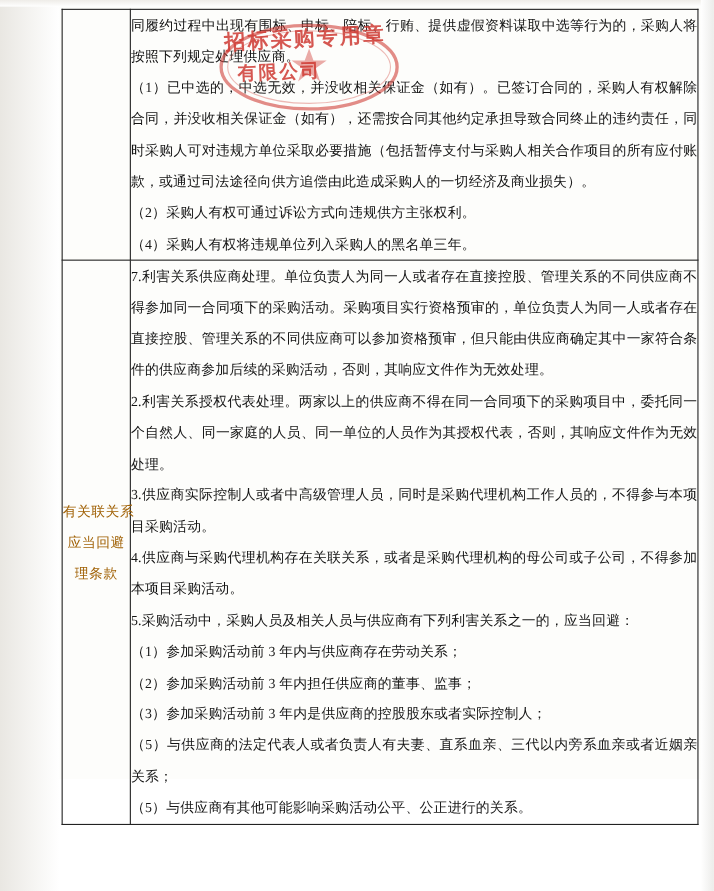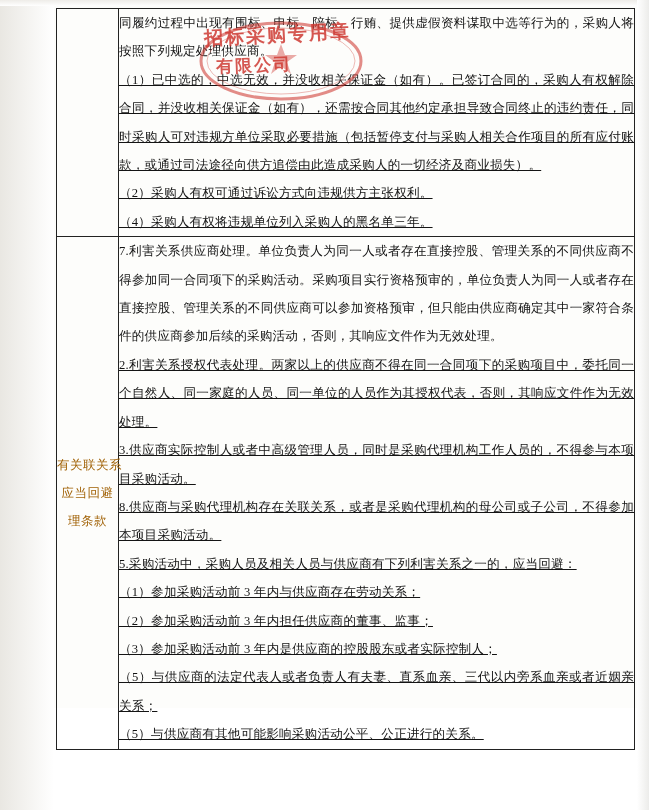--- a/index.html
+++ b/index.html
@@ -54,21 +54,21 @@
   .para {
     font-size: 12.6px;
     line-height: 28.4px;
     text-align: justify;
     text-justify: inter-ideograph;
     margin: 0;
     letter-spacing: 0.2px;
     color: #141414;
   }
   
-  .para + .para { margin-top: 0; text-decoration: underline; }
+  .para + .para { margin-top: 0; }
 
   
   .seal {
     position: absolute;
     left: 196px;
     top: 18px;
     width: 170px;
     height: 86px;
     pointer-events: none;
     opacity: 0.78;
@@ -133,21 +133,21 @@
       <tr>
         <td class="label-cell">
           <span class="lbl-line">有关联关系</span>
           <span class="lbl-line">应当回避</span>
           <span class="lbl-line">理条款</span>
         </td>
         <td class="body-cell">
           <p class="para">7.利害关系供应商处理。单位负责人为同一人或者存在直接控股、管理关系的不同供应商不得参加同一合同项下的采购活动。采购项目实行资格预审的，单位负责人为同一人或者存在直接控股、管理关系的不同供应商可以参加资格预审，但只能由供应商确定其中一家符合条件的供应商参加后续的采购活动，否则，其响应文件作为无效处理。</p>
           <p class="para">2.利害关系授权代表处理。两家以上的供应商不得在同一合同项下的采购项目中，委托同一个自然人、同一家庭的人员、同一单位的人员作为其授权代表，否则，其响应文件作为无效处理。</p>
           <p class="para">3.供应商实际控制人或者中高级管理人员，同时是采购代理机构工作人员的，不得参与本项目采购活动。</p>
-          <p class="para">8.供应商与采购代理机构存在关联关系，或者是采购代理机构的母公司或子公司，不得参加本项目采购活动。</p>
+          <p class="para">4.供应商与采购代理机构存在关联关系，或者是采购代理机构的母公司或子公司，不得参加本项目采购活动。</p>
           <p class="para">5.采购活动中，采购人员及相关人员与供应商有下列利害关系之一的，应当回避：</p>
           <p class="para">（1）参加采购活动前 3 年内与供应商存在劳动关系；</p>
           <p class="para">（2）参加采购活动前 3 年内担任供应商的董事、监事；</p>
           <p class="para">（3）参加采购活动前 3 年内是供应商的控股股东或者实际控制人；</p>
           <p class="para">（5）与供应商的法定代表人或者负责人有夫妻、直系血亲、三代以内旁系血亲或者近姻亲关系；</p>
           <p class="para">（5）与供应商有其他可能影响采购活动公平、公正进行的关系。</p>
         </td>
       </tr>
     </tbody>
   </table>

